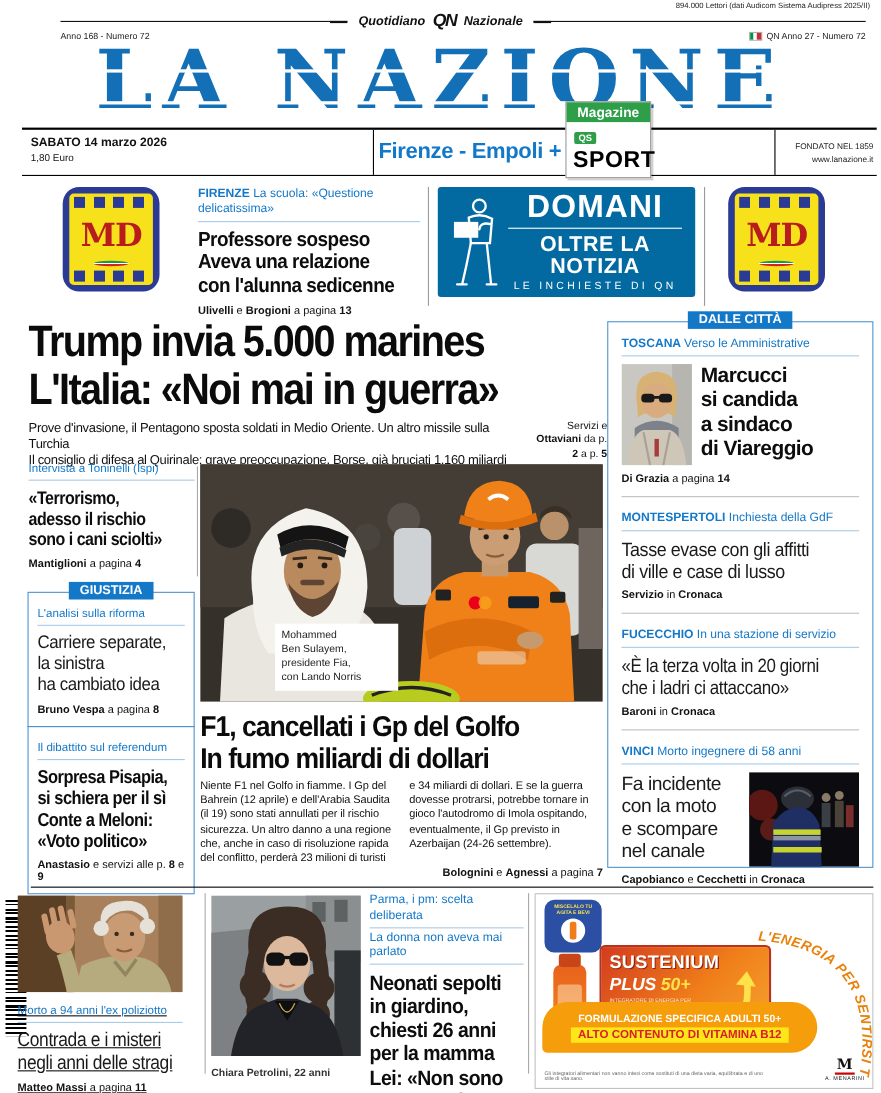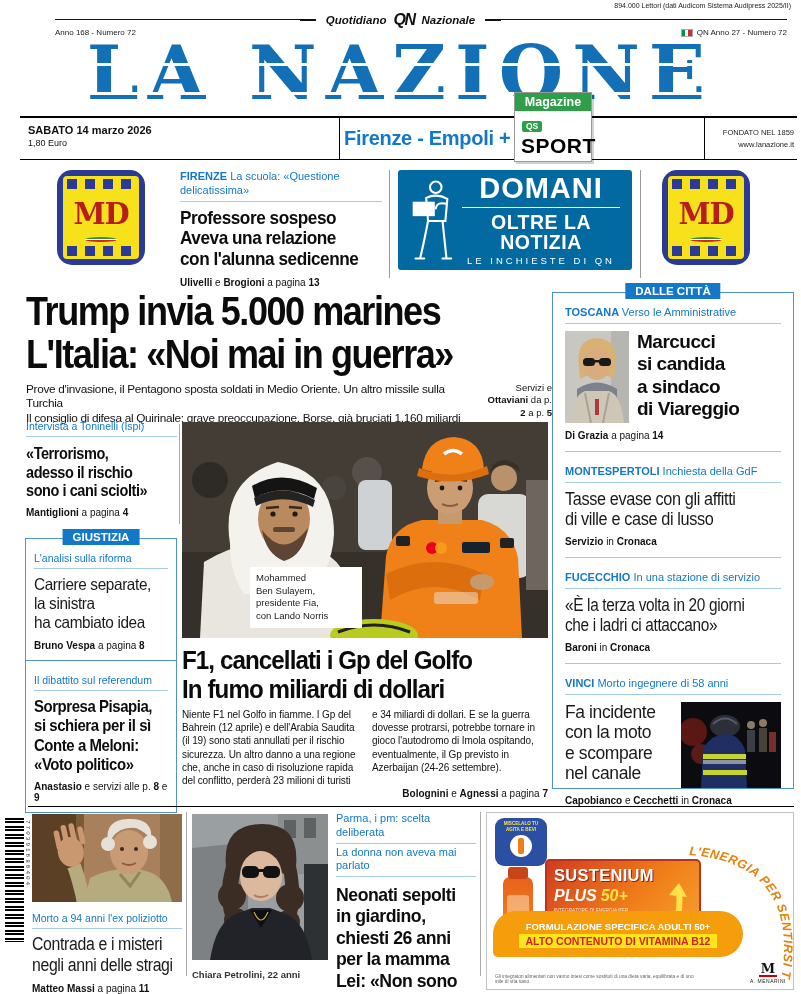--- a/index.html
+++ b/index.html
@@ -113,21 +113,21 @@
   .cbx-sep { border-bottom:1px solid #bfbfbf; margin:10px 12px 0; }
   .row { display:flex; gap:8px; margin-top:7px; }
   .cbx-by { font-size:10px; margin:7px 0 2px; }
 
   
   .bot-rule { top:806px; left:28px; width:766px; border-top:1px solid #000; }
   .barcode { left:5px; top:818px; width:19px; height:124px;
     background:repeating-linear-gradient(180deg,#000 0 2px,#fff 2px 3.5px,#000 3.5px 5px,#fff 5px 8px); }
   .barcode-digits { left:24px; top:820px; height:124px; writing-mode:vertical-rl;
     font-size:6px; color:#333; font-family:"Liberation Mono",monospace; letter-spacing:2px; }
-  .bstoryA { top:814px; left:32px; width:150px; }
+  .bstoryA { top:814px; left:16px; width:150px;text-decoration:underline; }
   .bvr { width:1px; background:#aaa; top:812px; height:164px; }
   .bphotoB { top:814px; left:192px; width:136px; }
   .pcap { font-size:9.5px; color:#333; font-weight:bold; margin-top:5px; }
   .bstoryB { top:812px; left:336px; width:140px; }
 
   
   .ad { top:812px; left:486px; width:308px; height:178px; border:1px solid #c2c2c2; background:#fff; overflow:hidden; }
   .ad-badge { position:absolute; left:8px; top:5px; width:52px; height:48px; background:#2b50a3;
     border-radius:9px; color:#ffe24a; font-size:4.6px; font-weight:bold; text-align:center; padding-top:3px; line-height:1.3; }
   .ad-badge-circle { width:22px; height:22px; margin:2px auto 0; background:#fff; border-radius:50%;

